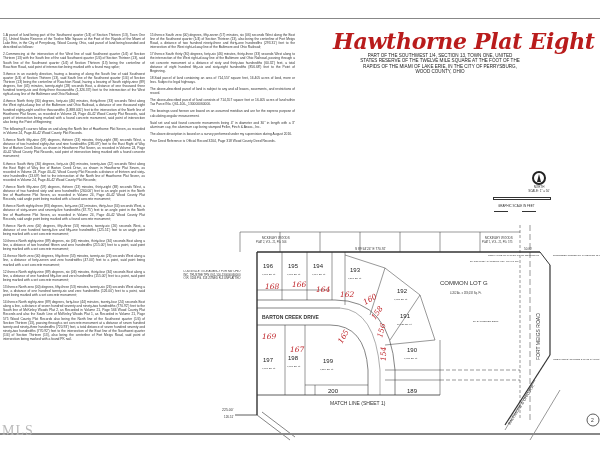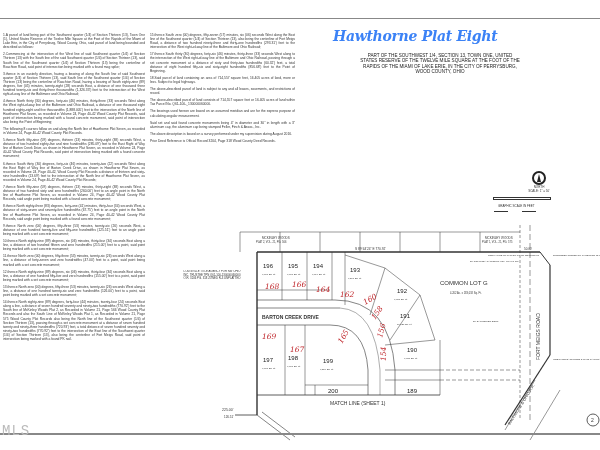--- a/index.html
+++ b/index.html
@@ -3,23 +3,23 @@
 <meta charset="utf-8">
 <style>
   * { margin:0; padding:0; box-sizing:border-box; }
   body { width:600px; height:450px; background:#ffffff; font-family:"Liberation Sans", sans-serif; color:#222; position:relative; overflow:hidden; }
   .top-rule { position:absolute; left:0; top:18px; width:600px; height:1px; background:#888; }
   .bottom-rule { position:absolute; left:0; top:433px; width:600px; height:2px; background:#888; }
   .col { position:absolute; font-size:3.3px; line-height:4.1px; color:#333; text-align:justify; }
   .col p { margin-bottom:3px; }
   #col-left { left:3px; top:33px; width:142px; }
   #col-mid { left:150px; top:33px; width:145px; }
-  .title { position:absolute; left:333px; top:28px; font-family:"DejaVu Serif", serif; font-style:italic; font-weight:bold; font-size:14px; color:#3b82f6; letter-spacing:-0.3px; }
+  .title { position:absolute; left:333px; top:28px; font-family:"DejaVu Serif", serif; font-style:italic; font-weight:bold; font-size:22px; color:#b91c1c; letter-spacing:-0.3px; }
   .subtitle { position:absolute; left:360px; top:53px; width:160px; font-size:4.6px; line-height:5.4px; text-align:center; color:#222; text-transform:uppercase; }
-  .watermark { position:absolute; left:2px; top:423px; font-size:14px; color:#bbb; letter-spacing:1px; font-family:Liberation Mono, monospace; }
+  .watermark { position:absolute; left:2px; top:423px; font-size:14px; color:#bbb; letter-spacing:1px; font-family:Liberation Serif, serif; }
   .north { position:absolute; left:519px; top:171px; width:40px; text-align:center; }
   .north .arrow { width:14px; height:14px; border:2px solid #222; border-radius:50%; margin:0 auto; position:relative; }
   .north .arrow::after { content:""; position:absolute; left:3px; top:1px; border-left:2px solid transparent; border-right:2px solid transparent; border-bottom:8px solid #222; width:0; }
   .north .lbl { font-size:3px; line-height:4px; color:#333; }
   .scalebar { position:absolute; left:493px; top:197px; width:58px; height:3px; border:0.5px solid #333; }
   .scalebar span { display:inline-block; height:100%; width:25%; }
   .scalebar span:nth-child(odd) { background:#333; }
   .scale-lbl { position:absolute; left:498px; top:204px; font-size:3px; color:#333; }
   svg.plat { position:absolute; left:0; top:0; }
   .tiny { font-family:"Liberation Sans", sans-serif; fill:#333; }

